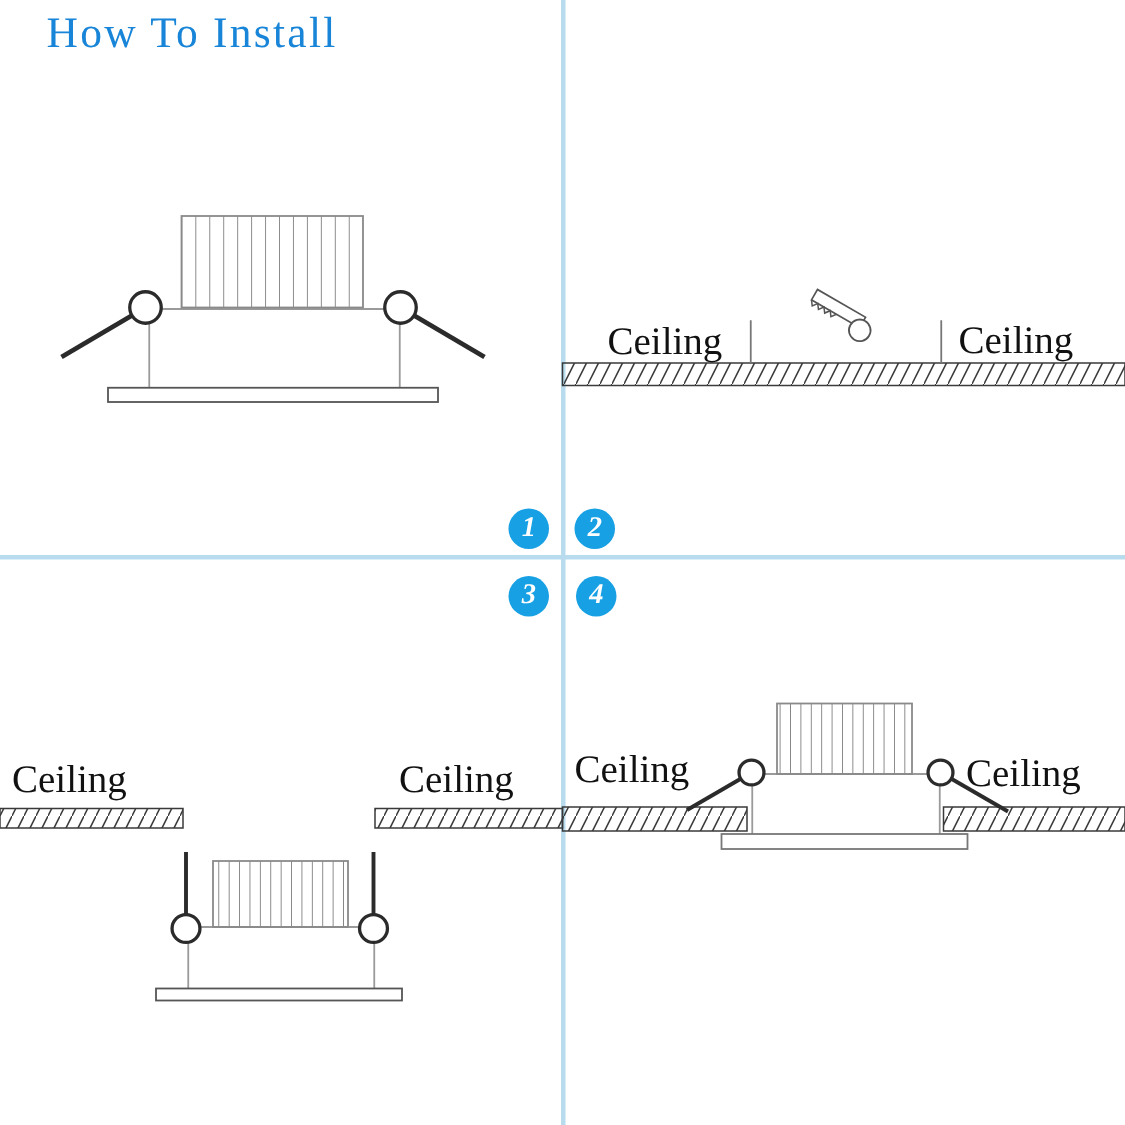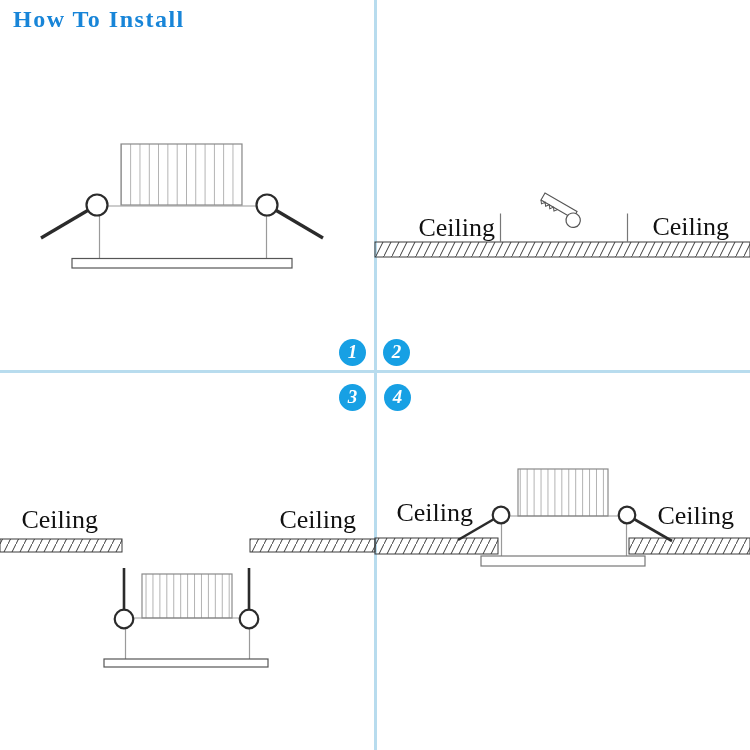--- a/index.html
+++ b/index.html
@@ -4,26 +4,26 @@
 <style>
   html,body{margin:0;padding:0;background:#ffffff;}
   .canvas{
     position:relative;width:750px;height:750px;background:#ffffff;
     overflow:hidden;font-family:"Liberation Serif", serif;
   }
   .divider-v{position:absolute;left:374px;top:0;width:3px;height:750px;background:#b8dcee;}
   .divider-h{position:absolute;left:0;top:370px;width:750px;height:3px;background:#b8dcee;}
   .diagram-layer{position:absolute;left:0;top:0;}
   .page-title{
-    position:absolute;left:13px;top:6px;margin:0;
-    font-family:"Liberation Serif", serif;font-weight:bold;font-size:24px;
+    position:absolute;left:31px;top:6px;margin:0;
+    font-family:"Liberation Serif", serif;font-weight:normal;font-size:29px;
     letter-spacing:1.5px;color:#1885d8;white-space:nowrap;
   }
   .ceiling-label{
-    position:absolute;width:90px;text-align:right;
+    position:absolute;width:90px;text-align:left;
     font-family:"Liberation Serif", serif;font-size:26px;color:#111111;
     white-space:nowrap;line-height:1;
   }
   .step-badge{
     position:absolute;width:27px;height:27px;border-radius:50%;
     background:#17a0e4;color:#ffffff;text-align:center;line-height:26px;
     font-family:"Liberation Serif", serif;font-style:italic;font-weight:bold;
     font-size:19px;
   }
   .q2l{left:405px;top:215px;}

